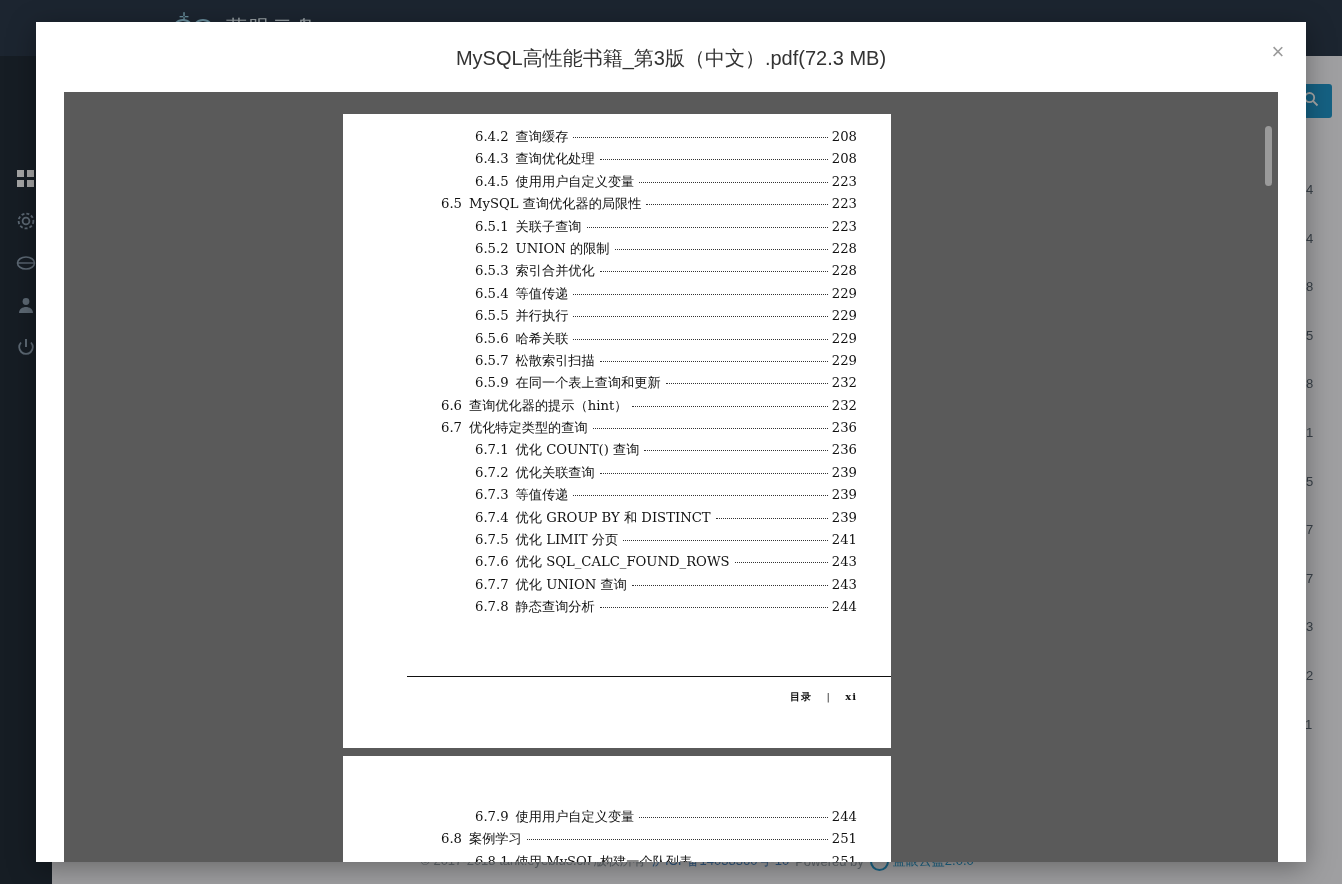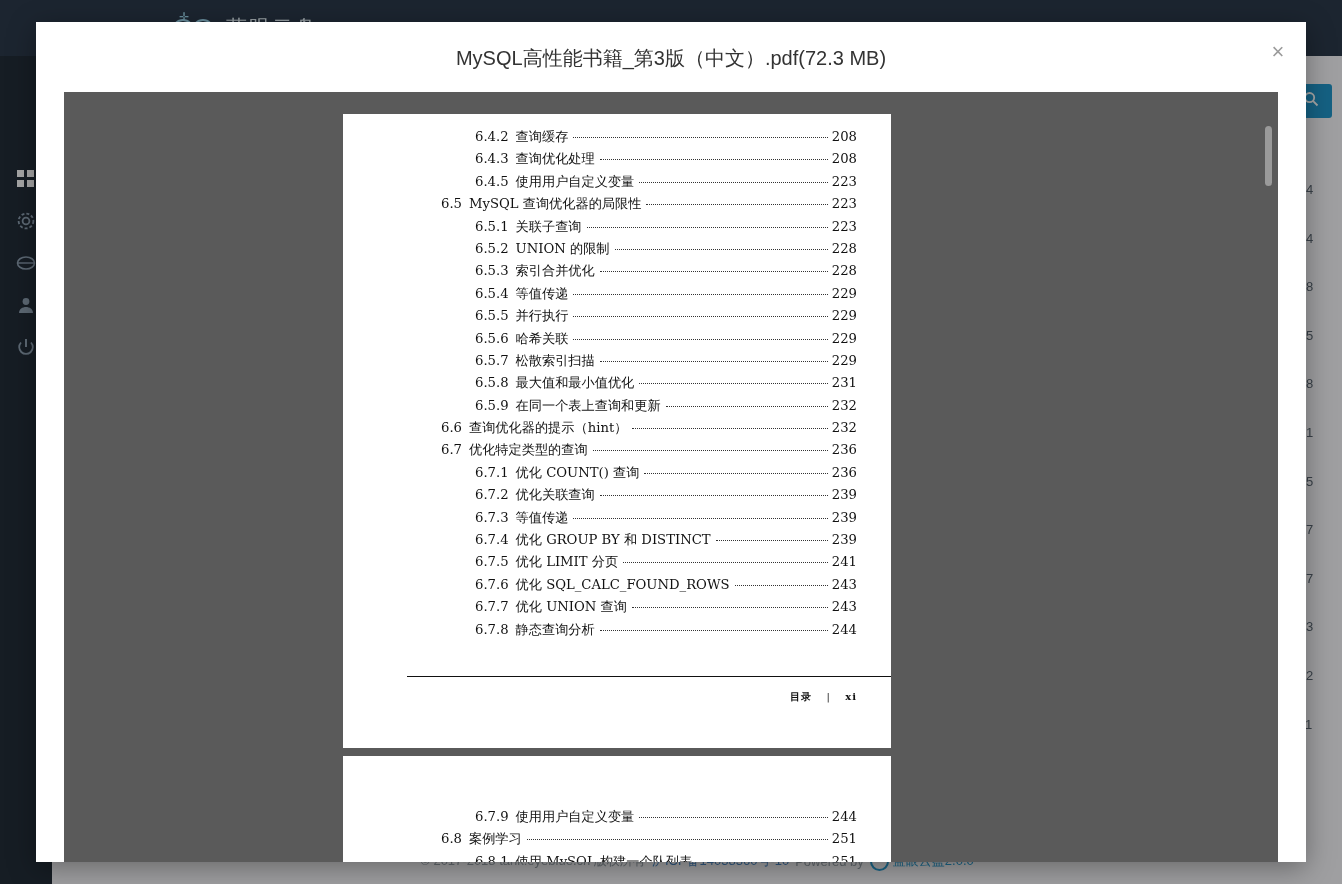--- a/index.html
+++ b/index.html
@@ -429,26 +429,20 @@
               <span class="dots"></span>
               <span class="pg">229</span>
             </div>
             <div class="toc-row lvl2">
               <span class="num">6.5.7</span>
               <span class="title">松散索引扫描</span>
               <span class="dots"></span>
               <span class="pg">229</span>
             </div>
             <div class="toc-row lvl2">
-              <span class="num">6.5.8</span>
-              <span class="title">最大值和最小值优化</span>
-              <span class="dots"></span>
-              <span class="pg">231</span>
-            </div>
-            <div class="toc-row lvl2">
               <span class="num">6.5.9</span>
               <span class="title">在同一个表上查询和更新</span>
               <span class="dots"></span>
               <span class="pg">232</span>
             </div>
             <div class="toc-row lvl1">
               <span class="num">6.6</span>
               <span class="title">查询优化器的提示（hint）</span>
               <span class="dots"></span>
               <span class="pg">232</span>

